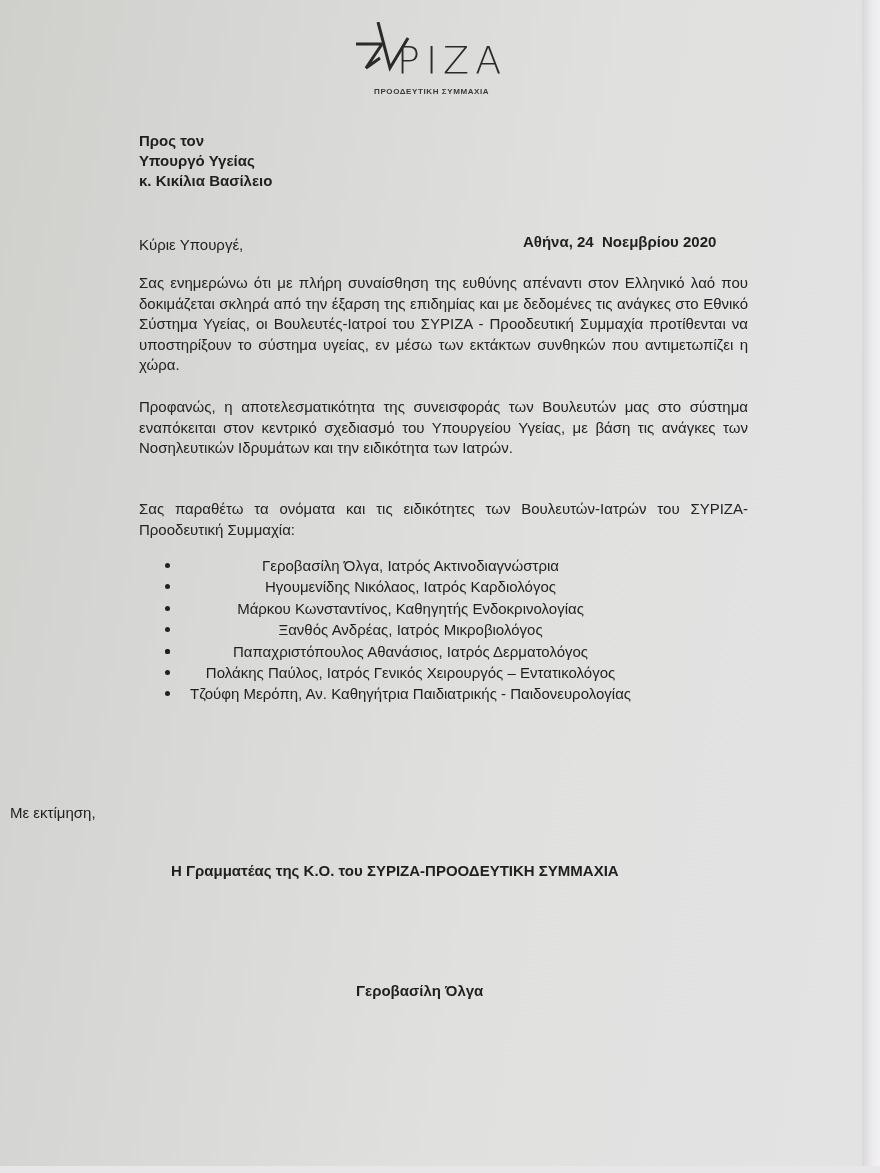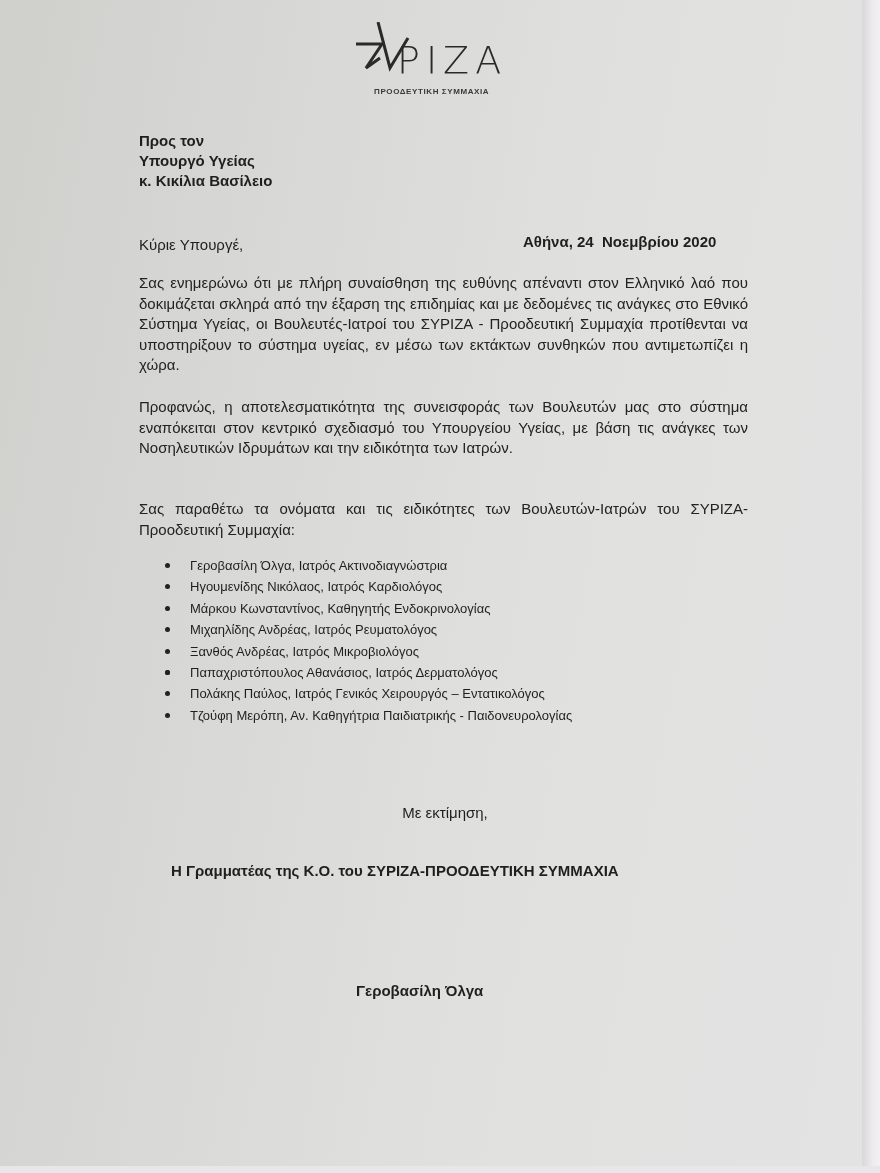--- a/index.html
+++ b/index.html
@@ -40,28 +40,28 @@
   .salutation { left: 139px; top: 236px; font-size: 15px; }
   .para {
     left: 139px; width: 609px; font-size: 15px; line-height: 20.5px;
     text-align: justify; color: #232323;
   }
   .p1 { top: 273px; }
   .p2 { top: 397px; }
   .p3 { top: 499px; }
   .list {
     left: 165px; top: 555px; margin: 0; padding: 0; list-style: none;
-    font-size: 13px; line-height: 21.4px;
+    font-size: 15px; line-height: 21.4px; text-align: center;
   }
   .list li { position: relative; padding-left: 25px; }
   .list li .bullet {
     position: absolute; left: 0; top: 8px; width: 5px; height: 5px;
     border-radius: 50%; background: #222;
   }
-  .closing { left: 0; width: 880px; top: 804px; text-align: center; font-size: 15px; padding-left: 10px; box-sizing: border-box; }
+  .closing { left: 0; width: 880px; top: 804px; text-align: left; font-size: 15px; padding-left: 10px; box-sizing: border-box; }
   .closing span { display: inline-block; margin-left: 0; }
   .secretary { left: 171px; top: 862px; font-size: 15px; font-weight: bold; }
   .signature { left: 356px; top: 982px; font-size: 15px; font-weight: bold; }
 </style>
 </head>
 <body>
 
 <div class="paper"></div>
 <div class="paper-edge"></div>
 <div class="paper-bottom"></div>
@@ -86,21 +86,20 @@
 <div class="abs salutation">Κύριε Υπουργέ,</div>
 
 <div class="abs para p1">Σας ενημερώνω ότι με πλήρη συναίσθηση της ευθύνης απέναντι στον Ελληνικό λαό που δοκιμάζεται σκληρά από την έξαρση της επιδημίας και με δεδομένες τις ανάγκες στο Εθνικό Σύστημα Υγείας, οι Βουλευτές-Ιατροί του ΣΥΡΙΖΑ - Προοδευτική Συμμαχία προτίθενται  να υποστηρίξουν το σύστημα υγείας, εν μέσω των εκτάκτων συνθηκών που αντιμετωπίζει η χώρα.</div>
 <div class="abs para p2">Προφανώς, η αποτελεσματικότητα της συνεισφοράς των Βουλευτών μας στο σύστημα εναπόκειται στον κεντρικό σχεδιασμό του Υπουργείου Υγείας, με βάση τις ανάγκες των Νοσηλευτικών Ιδρυμάτων και την ειδικότητα των Ιατρών.</div>
 <div class="abs para p3">Σας παραθέτω τα ονόματα και τις ειδικότητες των Βουλευτών-Ιατρών του ΣΥΡΙΖΑ-Προοδευτική Συμμαχία:</div>
 
 <ul class="abs list">
   <li><span class="bullet"></span><span>Γεροβασίλη Όλγα, Ιατρός Ακτινοδιαγνώστρια</span></li>
   <li><span class="bullet"></span><span>Ηγουμενίδης Νικόλαος, Ιατρός Καρδιολόγος</span></li>
   <li><span class="bullet"></span><span>Μάρκου Κωνσταντίνος, Καθηγητής Ενδοκρινολογίας</span></li>
-  <li><span class="bullet"></span><span>Μιχαηλίδης Ανδρέας, Ιατρός Ρευματολόγος</span></li>
   <li><span class="bullet"></span><span>Ξανθός Ανδρέας, Ιατρός Μικροβιολόγος</span></li>
   <li><span class="bullet"></span></li>
   <li><span class="bullet"></span><span>Παπαχριστόπουλος Αθανάσιος, Ιατρός Δερματολόγος</span></li>
   <li><span class="bullet"></span><span>Πολάκης Παύλος, Ιατρός Γενικός Χειρουργός – Εντατικολόγος</span></li>
   <li><span class="bullet"></span><span>Τζούφη Μερόπη, Αν. Καθηγήτρια Παιδιατρικής - Παιδονευρολογίας</span></li>
 </ul>
 
 <div class="abs closing">
   <span>Με εκτίμηση,</span>
 </div>

